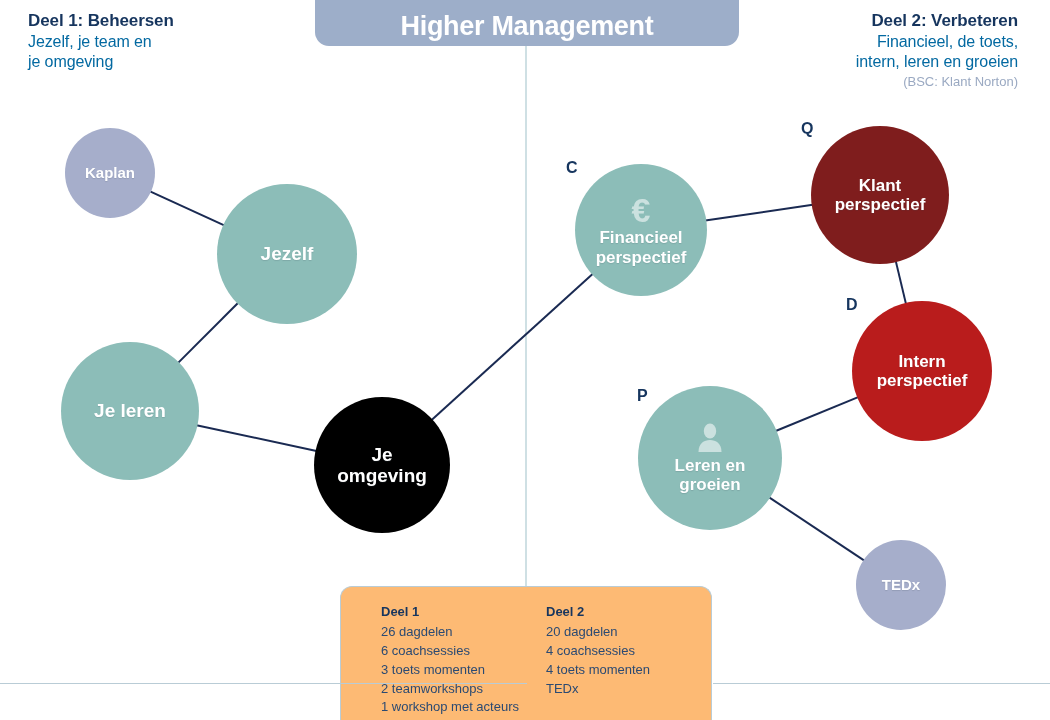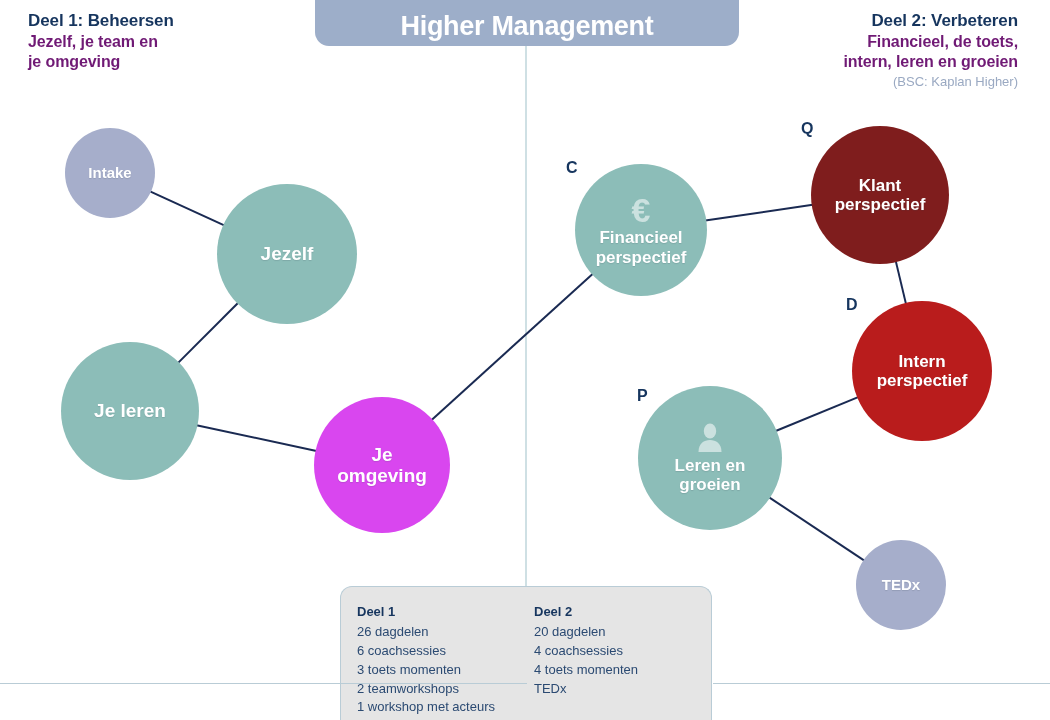--- a/index.html
+++ b/index.html
@@ -40,22 +40,22 @@
 
   .hdr-title {
     font-size: 17px;
     font-weight: bold;
     color: #16355e;
     letter-spacing: -0.1px;
     white-space: nowrap;
   }
   .hdr-sub {
     font-size: 16px;
-    font-weight: bold;
-    color: #701a75;
+    font-weight: normal;
+    color: #0369a1;
     letter-spacing: -0.1px;
     white-space: nowrap;
   }
   .hdr-note {
     font-size: 13px;
     font-weight: normal;
     color: #9aa9c2;
     white-space: nowrap;
     margin-top: 1px;
   }
@@ -119,27 +119,27 @@
     color: #16355e;
   }
 
   
   #infobox {
     position: absolute;
     left: 340px;
     top: 586px;
     width: 372px;
     height: 134px;
-    background: #e5e5e5;
+    background: #fdba74;
     border: 1px solid #b9ccd6;
     border-bottom: none;
     border-top-left-radius: 12px;
     border-top-right-radius: 12px;
     box-sizing: border-box;
-    padding: 17px 0 0 16px;
+    padding: 17px 0 0 40px;
   }
   #infobox .cols {
     display: flex;
   }
   #infobox .col {
     width: 178px;
   }
   #infobox .col-head {
     font-size: 13px;
     font-weight: bold;
@@ -209,34 +209,34 @@
   <div class="hdr hdr-left">
     <div class="hdr-title">Deel 1: Beheersen</div>
     <div class="hdr-sub">Jezelf, je team en</div>
     <div class="hdr-sub">je omgeving</div>
   </div>
 
   <div class="hdr hdr-right">
     <div class="hdr-title">Deel 2: Verbeteren</div>
     <div class="hdr-sub">Financieel, de toets,</div>
     <div class="hdr-sub">intern, leren en groeien</div>
-    <div class="hdr-note">(BSC: Kaplan Higher)</div>
+    <div class="hdr-note">(BSC: Klant Norton)</div>
   </div>
 
   <div id="node-layer">
       <div class="node node-purple" style="left: 65px; top: 128px; width: 90px; height: 90px; background: rgb(166, 174, 203);">
-        <span class="node-label" style="font-size:15px">Intake</span>
+        <span class="node-label" style="font-size:15px">Kaplan</span>
       </div>
       <div class="node node-teal" style="left: 217px; top: 184px; width: 140px; height: 140px; background: rgb(140, 189, 184);">
         <span class="node-label" style="font-size:19px">Jezelf</span>
       </div>
       <div class="node node-teal" style="left: 61px; top: 342px; width: 138px; height: 138px; background: rgb(140, 189, 184);">
         <span class="node-label" style="font-size:19px">Je leren</span>
       </div>
-      <div class="node node-teal" style="left: 314px; top: 397px; width: 136px; height: 136px; background: #d946ef;">
+      <div class="node node-teal" style="left: 314px; top: 397px; width: 136px; height: 136px; background: #000000;">
         <span class="node-label" style="font-size:19px">Je
 omgeving</span>
       </div>
       <div class="node node-teal" style="left: 575px; top: 164px; width: 132px; height: 132px; background: rgb(140, 189, 184);">
         <span class="node-icon" style="font-size:34px;color:#ffffff;font-weight:bold;">€</span>
         <span class="node-label" style="font-size:17px">Financieel
 perspectief</span>
       </div>
       <div class="node node-teal" style="left: 811px; top: 126px; width: 138px; height: 138px; background: #7f1d1d;">
         <span class="node-label" style="font-size:17px">Klant

